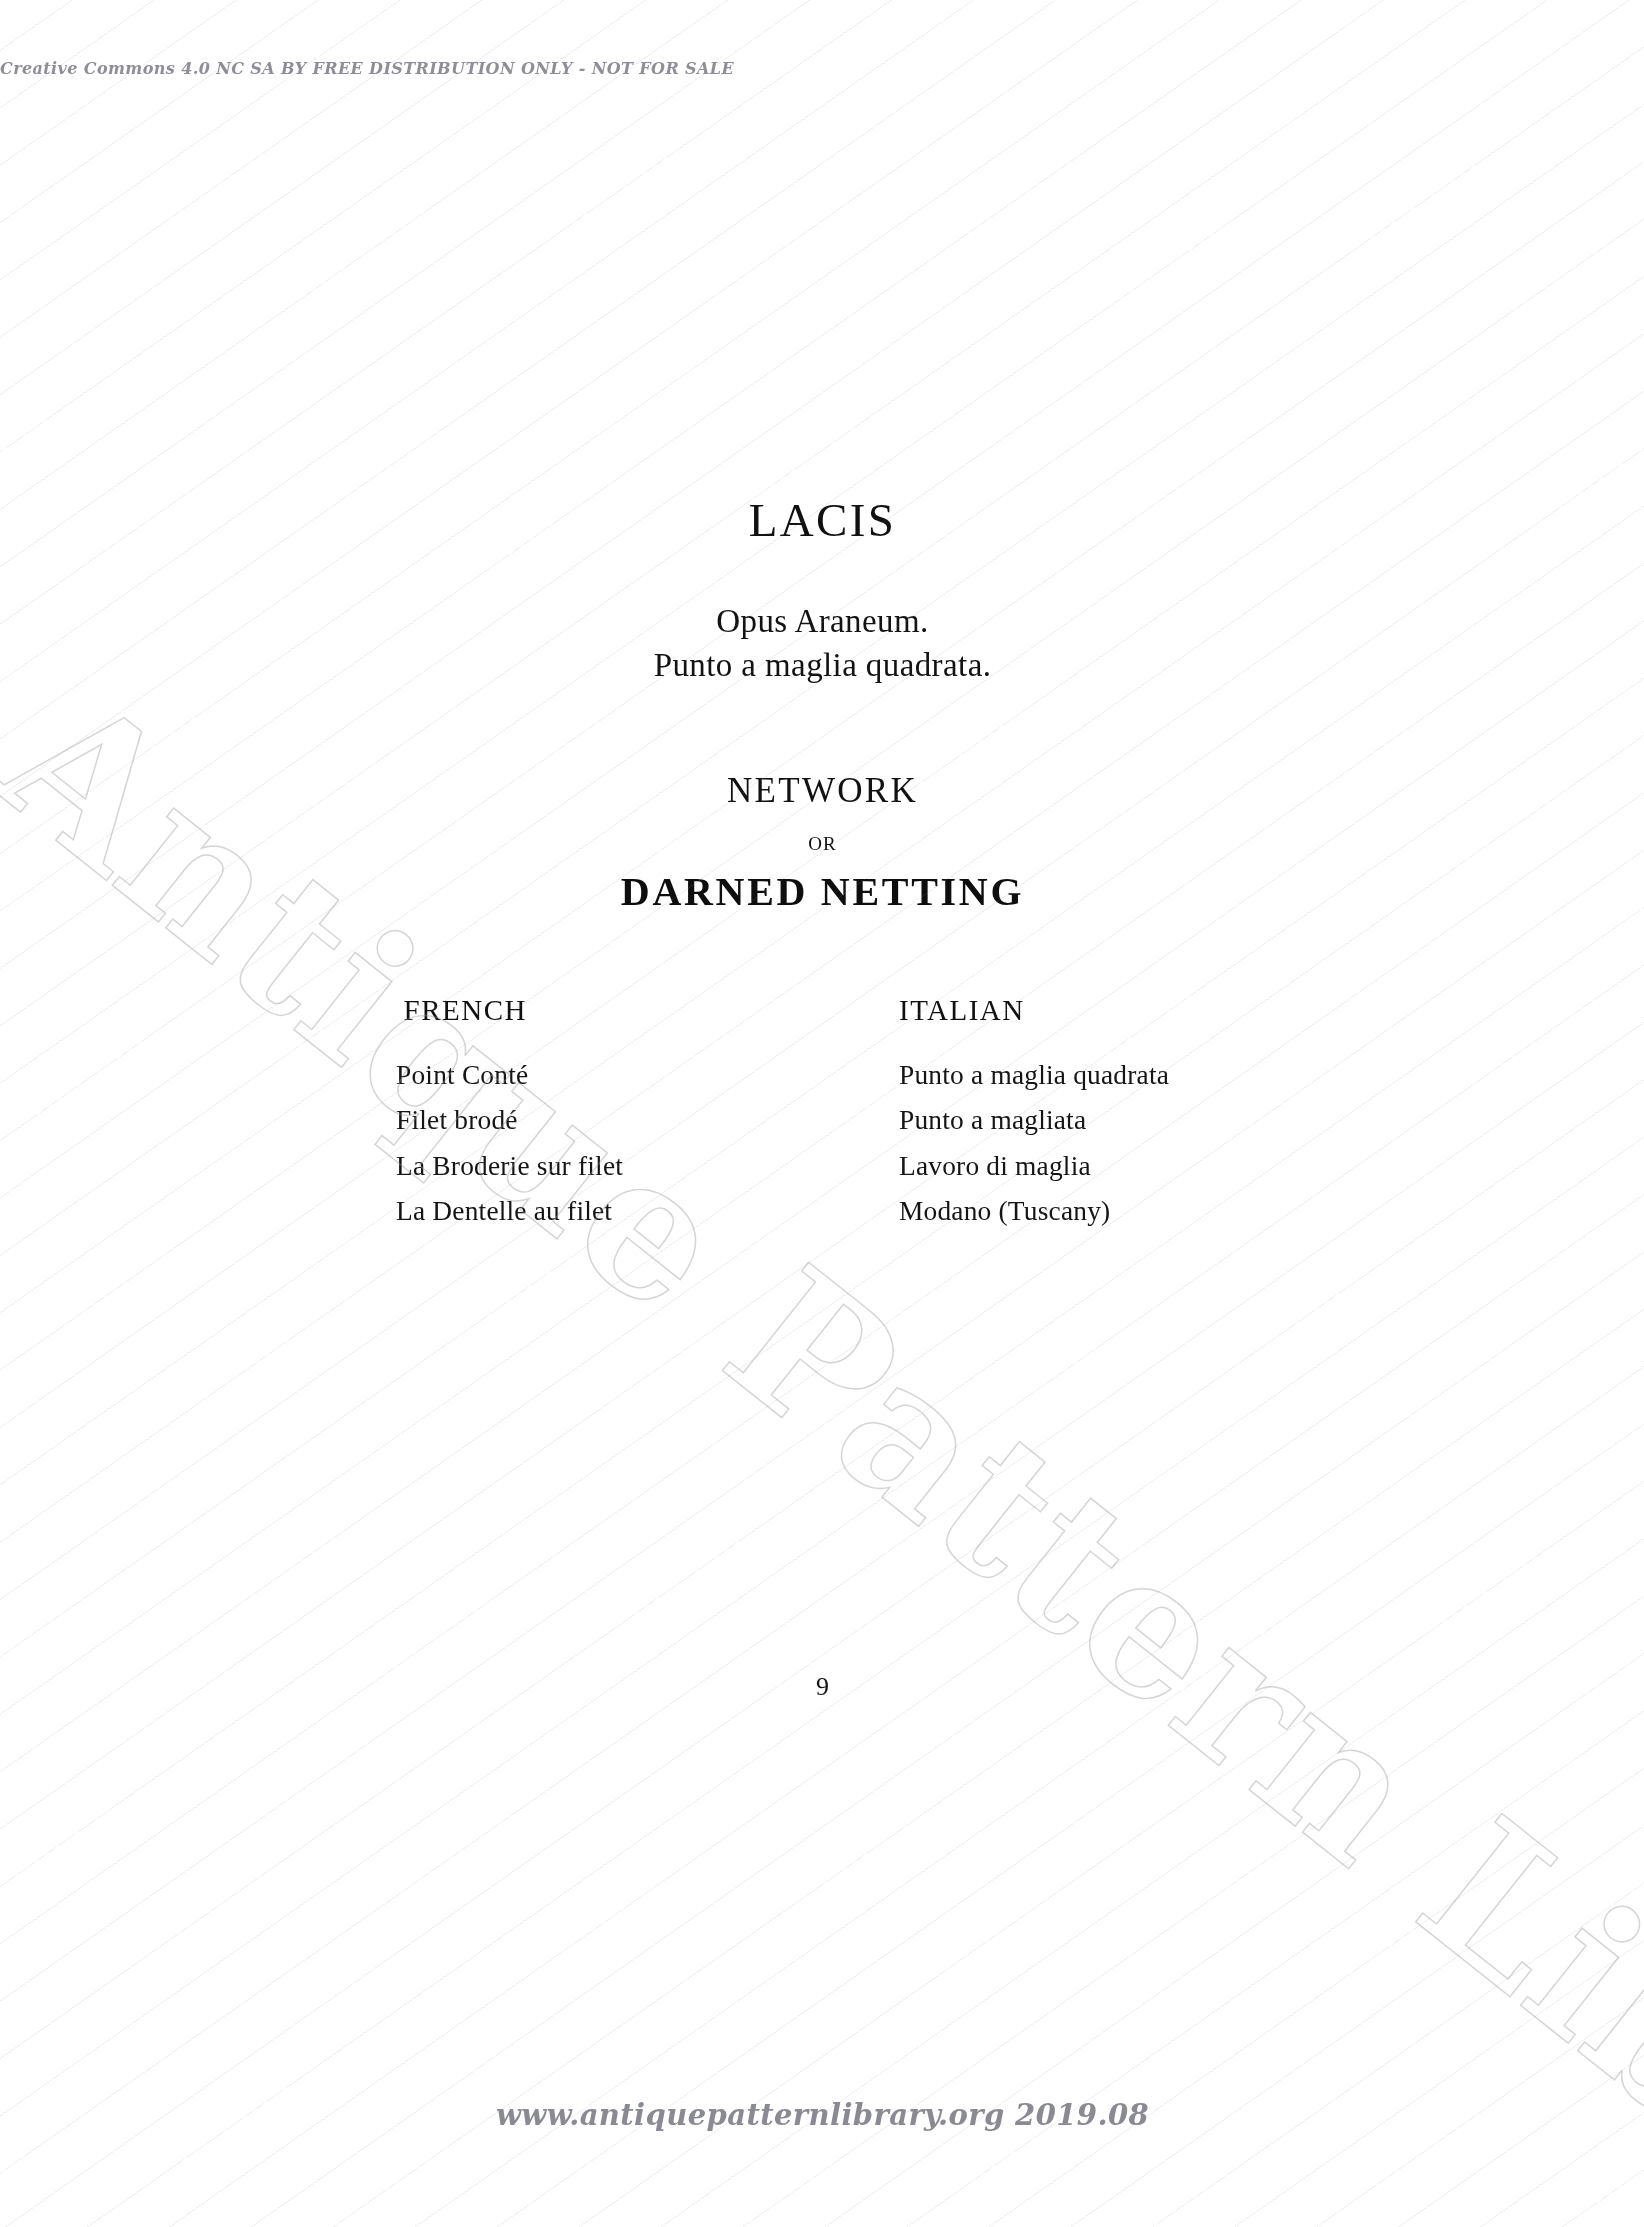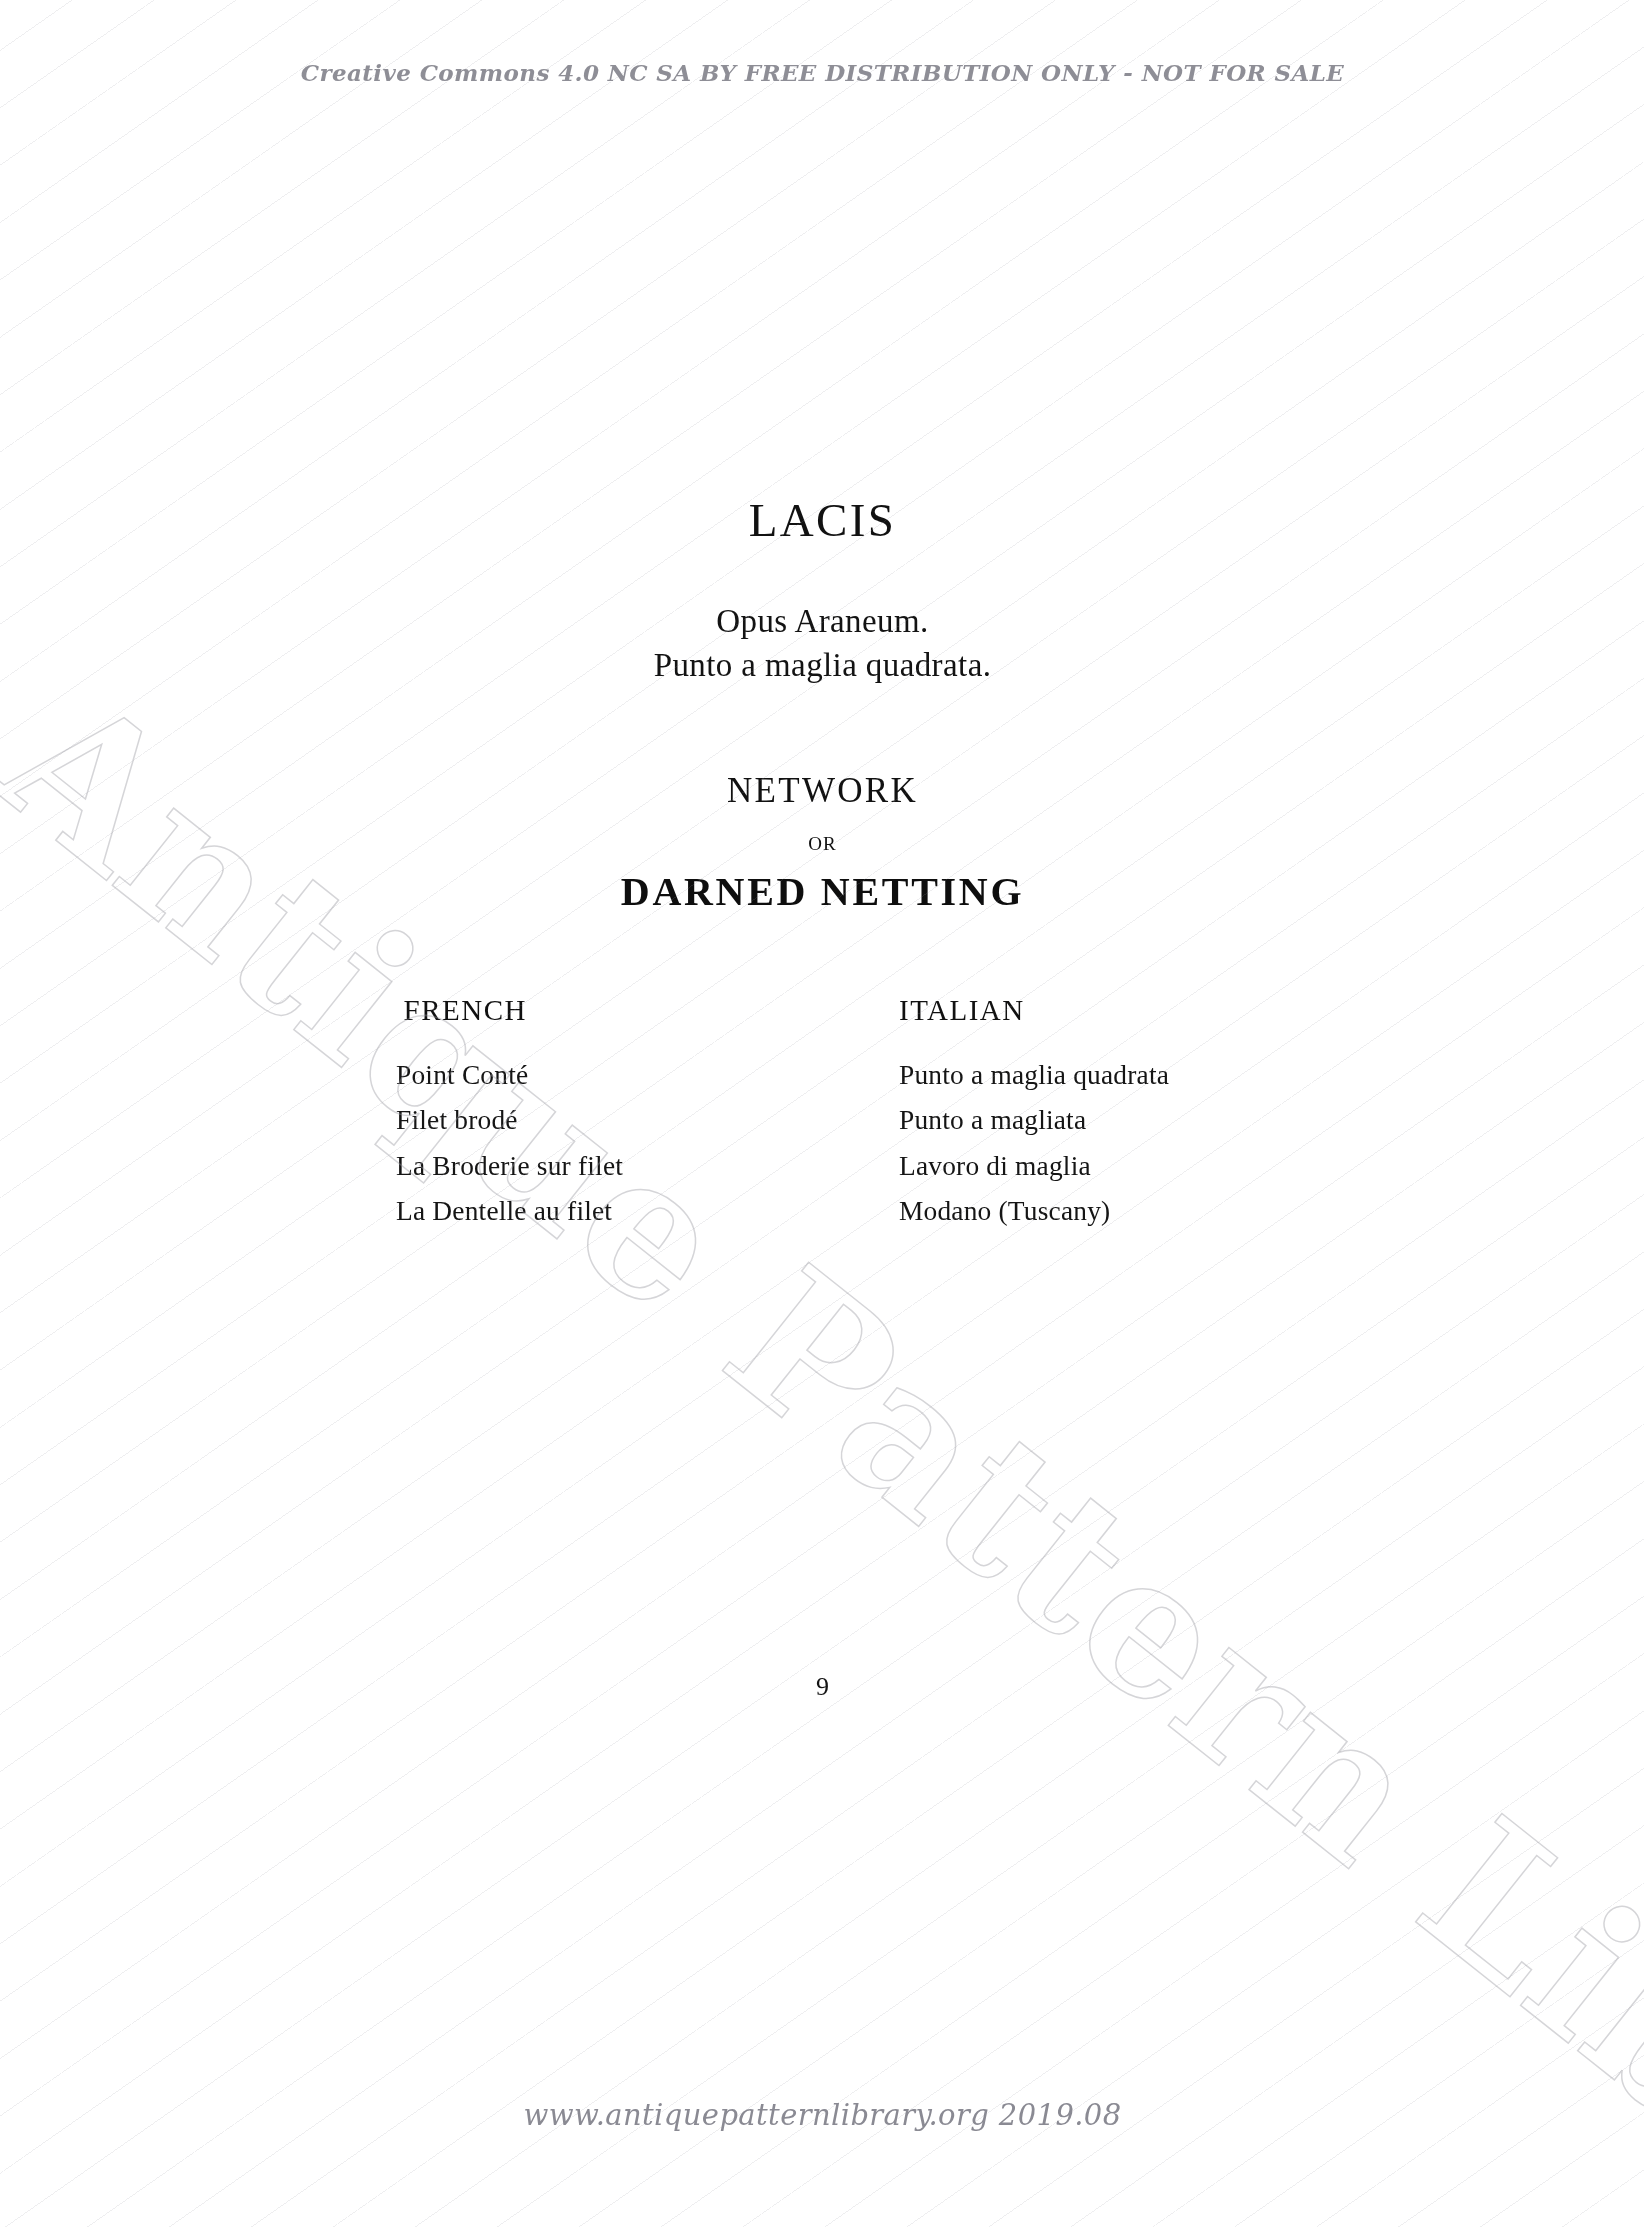--- a/index.html
+++ b/index.html
@@ -30,43 +30,43 @@
     pointer-events: none;
     z-index: 3;
   }
 
   
   .license-top {
     position: absolute;
     top: 59px;
     left: 0;
     width: 100%;
-    text-align: center;
     font-family: "DejaVu Serif", serif;
     font-style: italic;
     font-weight: bold;
-    font-size: 23px;
+    font-size: 16px;
     letter-spacing: 0.4px;
     color: #8e8e96;
     text-shadow: 0.8px 0.8px 0 rgba(255,255,255,0.9);
     z-index: 4;
   }
   .license-bottom {
     position: absolute;
     top: 2098px;
     left: 0;
     width: 100%;
     text-align: center;
     font-family: "DejaVu Serif", serif;
     font-style: italic;
     font-size: 29px;
     letter-spacing: 0.4px;
     color: #8a8a93;
     text-shadow: 0.8px 0.8px 0 rgba(255,255,255,0.9);
     z-index: 4;
+    font-weight: bold;
   }
 
   
   .watermark {
     position: absolute;
     left: 30.5px;
     top: 137px;
     width: 1508px;
     height: 1599px;
     z-index: 2;

